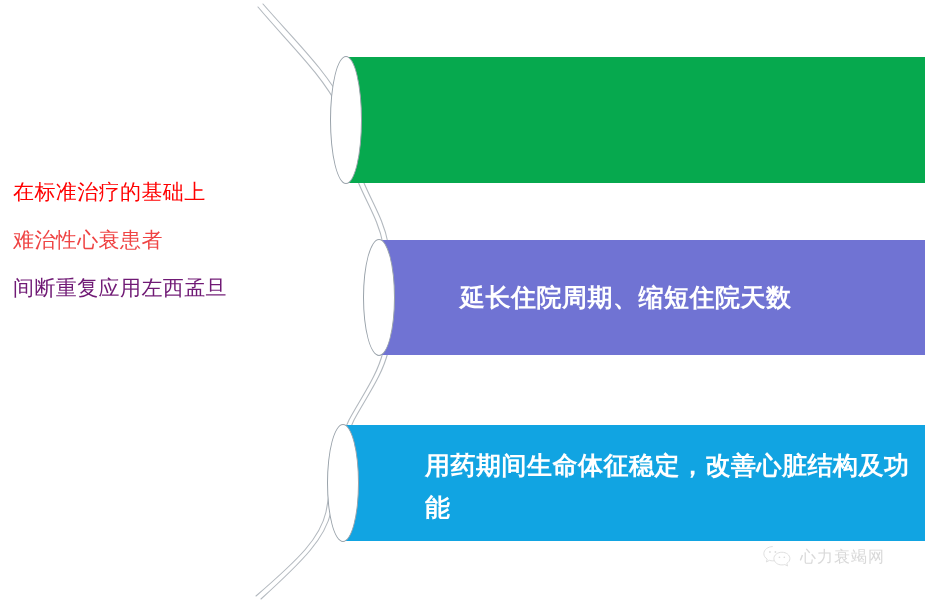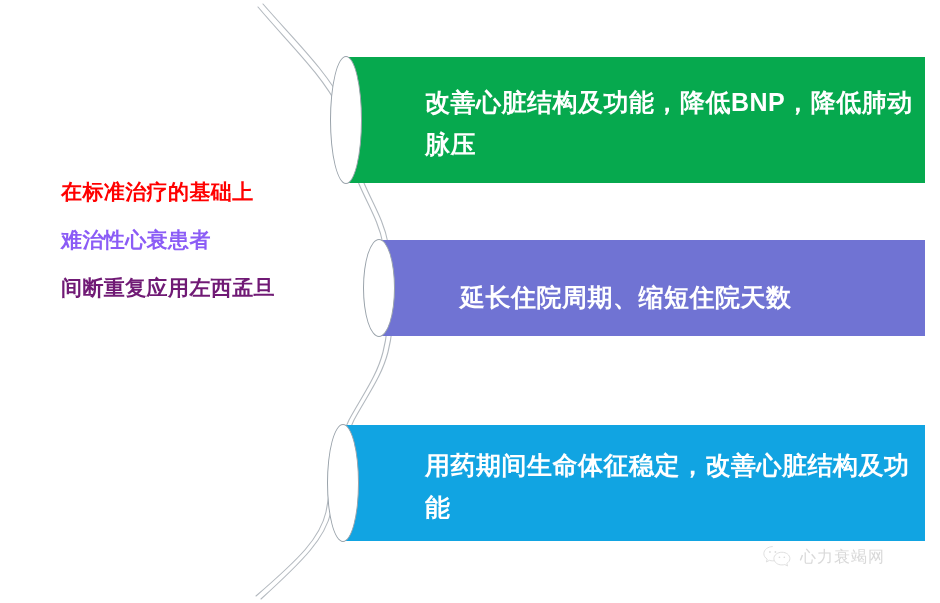--- a/index.html
+++ b/index.html
@@ -25,25 +25,24 @@
   
   #left-caption {
     position: absolute;
     left: 13px;
     top: 168px;
     width: 300px;
   }
   #left-caption .cap-line {
     color: #ff0000;
     font-size: 21px;
-    font-weight: bold;
+    font-weight: normal;
     line-height: 48px;
     white-space: nowrap;
     letter-spacing: 0.4px;
-    margin-left: 48px;
   }
 
   
   #connector {
     position: absolute;
     left: 0; top: 0;
     width: 940px;
     height: 603px;
     pointer-events: none;
   }
@@ -91,21 +90,21 @@
     left: 80px;
     top: 24px;
     width: 500px;
   }
 
   
   #cyl-purple {
     left: 378px;
     top: 240px;
     width: 547px;
-    height: 96px;
+    height: 115px;
   }
   #cyl-purple .body { background: #7073d3; }
   #cyl-purple .label {
     left: 82px;
     top: 36px;
     width: 460px;
   }
 
   
   #cyl-blue {
@@ -143,21 +142,21 @@
     display: block;
   }
 </style>
 </head>
 <body>
 
 <div id="slide">
 
   <div id="left-caption">
     <div class="cap-line" style="color: rgb(255, 0, 0);">在标准治疗的基础上</div>
-    <div class="cap-line" style="color: #8b5cf6;">难治性心衰患者</div>
+    <div class="cap-line" style="color: #ef4444;">难治性心衰患者</div>
     <div class="cap-line" style="color: #701a75;">间断重复应用左西孟旦</div>
   </div>
 
   <svg id="connector" viewBox="0 0 940 603" xmlns="http://www.w3.org/2000/svg">
     <g fill="none" stroke="#b3b9bf" stroke-width="1.1" stroke-linecap="round">
 
       <path d="M 258 7
                C 290 45, 320 72, 340 110
                C 355 145, 352 168, 359 184
                C 368 205, 379 222, 383 244
@@ -173,21 +172,20 @@
                C 395 279, 396 320, 388 352
                C 382 376, 367 396, 354 420
                C 343 442, 337 478, 331 512
                C 325 538, 305 559, 261 599" stroke="#b3b9bf"></path>
     </g>
   </svg>
 
   <div class="cyl" id="cyl-green">
     <div class="body" style="background: rgb(6, 169, 78);"></div>
     <div class="cap"></div>
-    <div class="label">改善心脏结构及功能，降低BNP，降低肺动脉压</div>
   </div>
 
   <div class="cyl" id="cyl-purple">
     <div class="body" style="background: rgb(112, 115, 211);"></div>
     <div class="cap"></div>
     <div class="label">延长住院周期、缩短住院天数</div>
   </div>
 
   <div class="cyl" id="cyl-blue">
     <div class="body" style="background: rgb(17, 164, 226);"></div>

